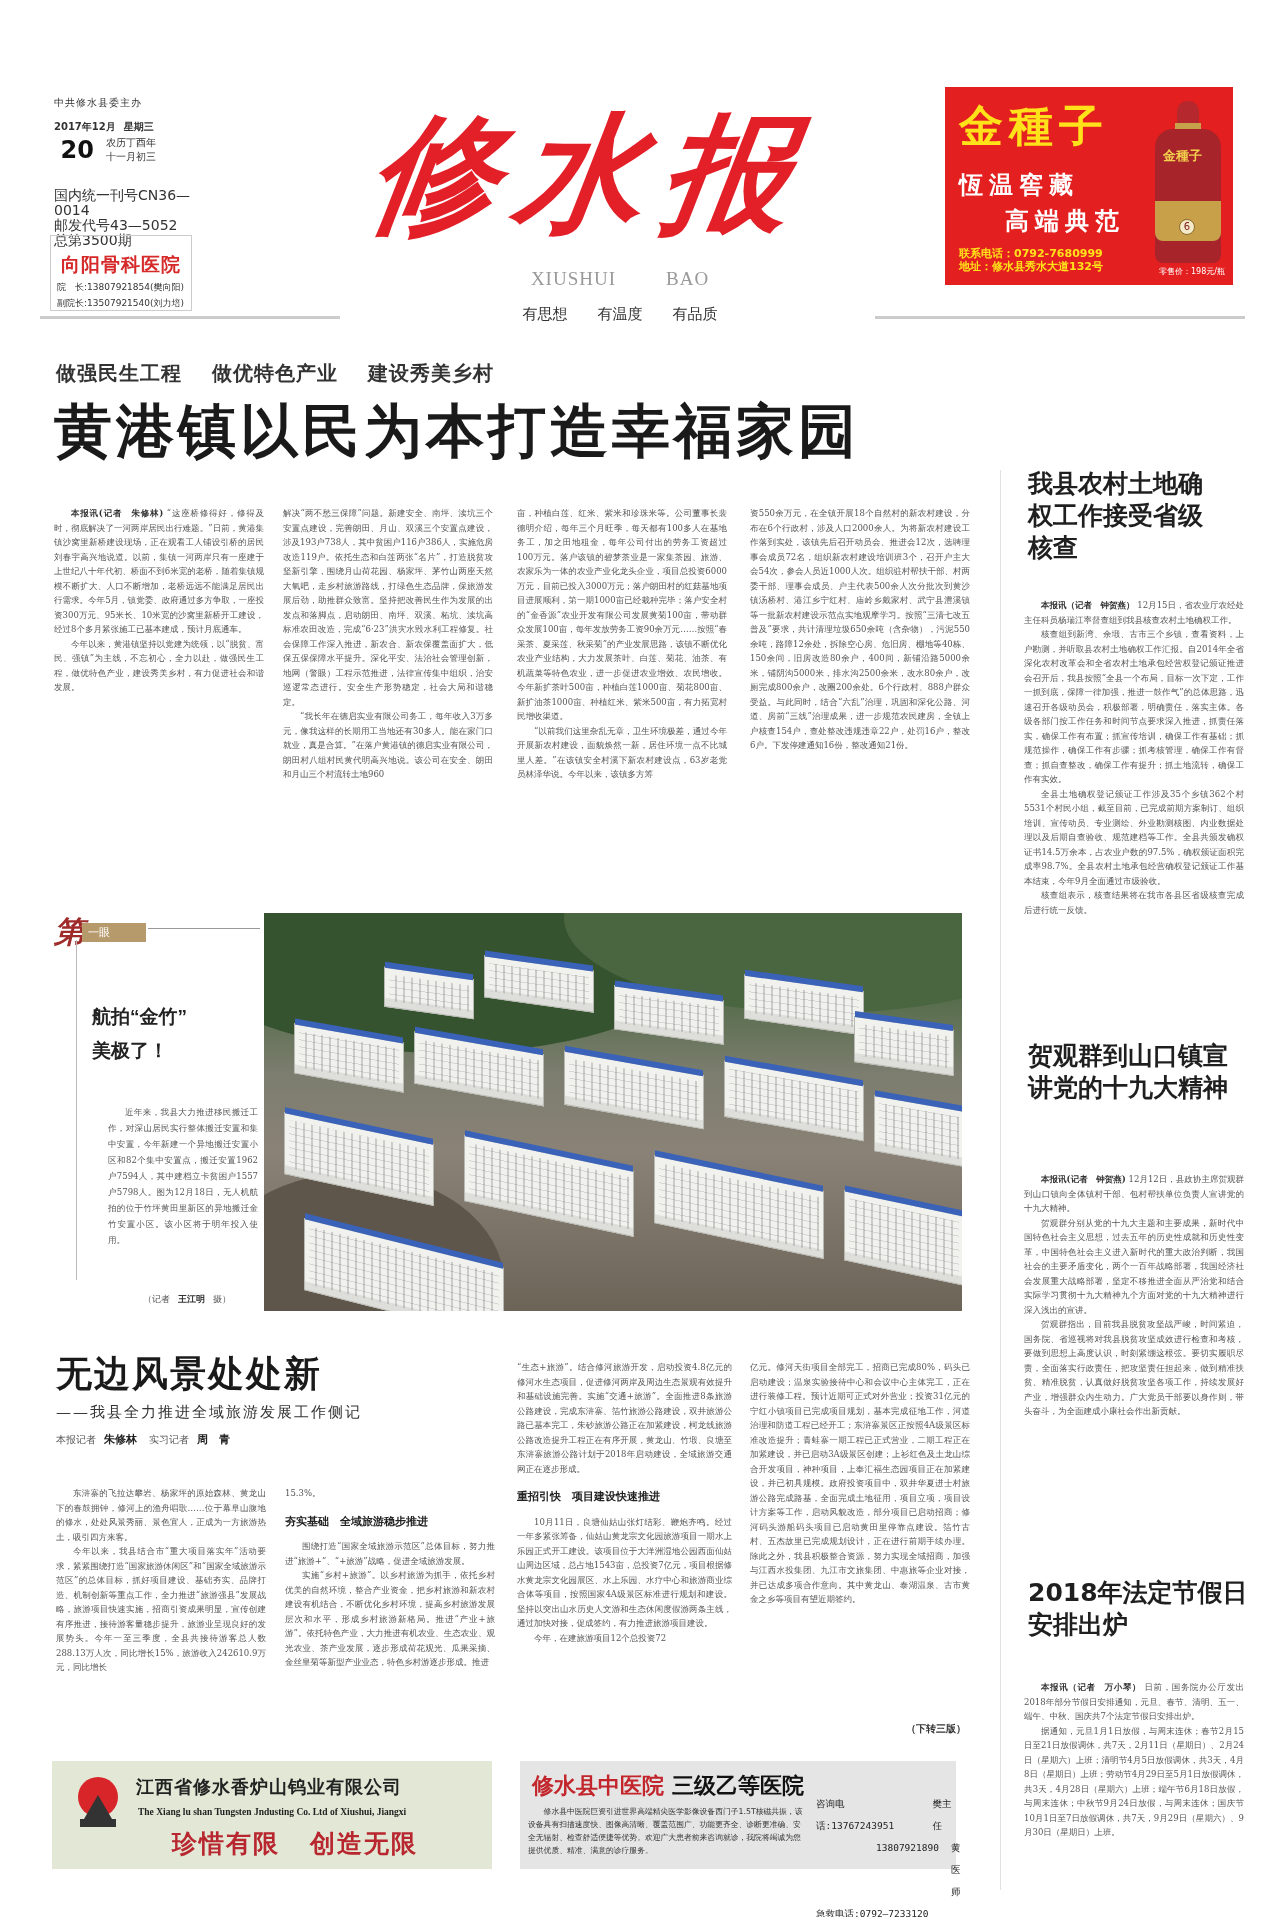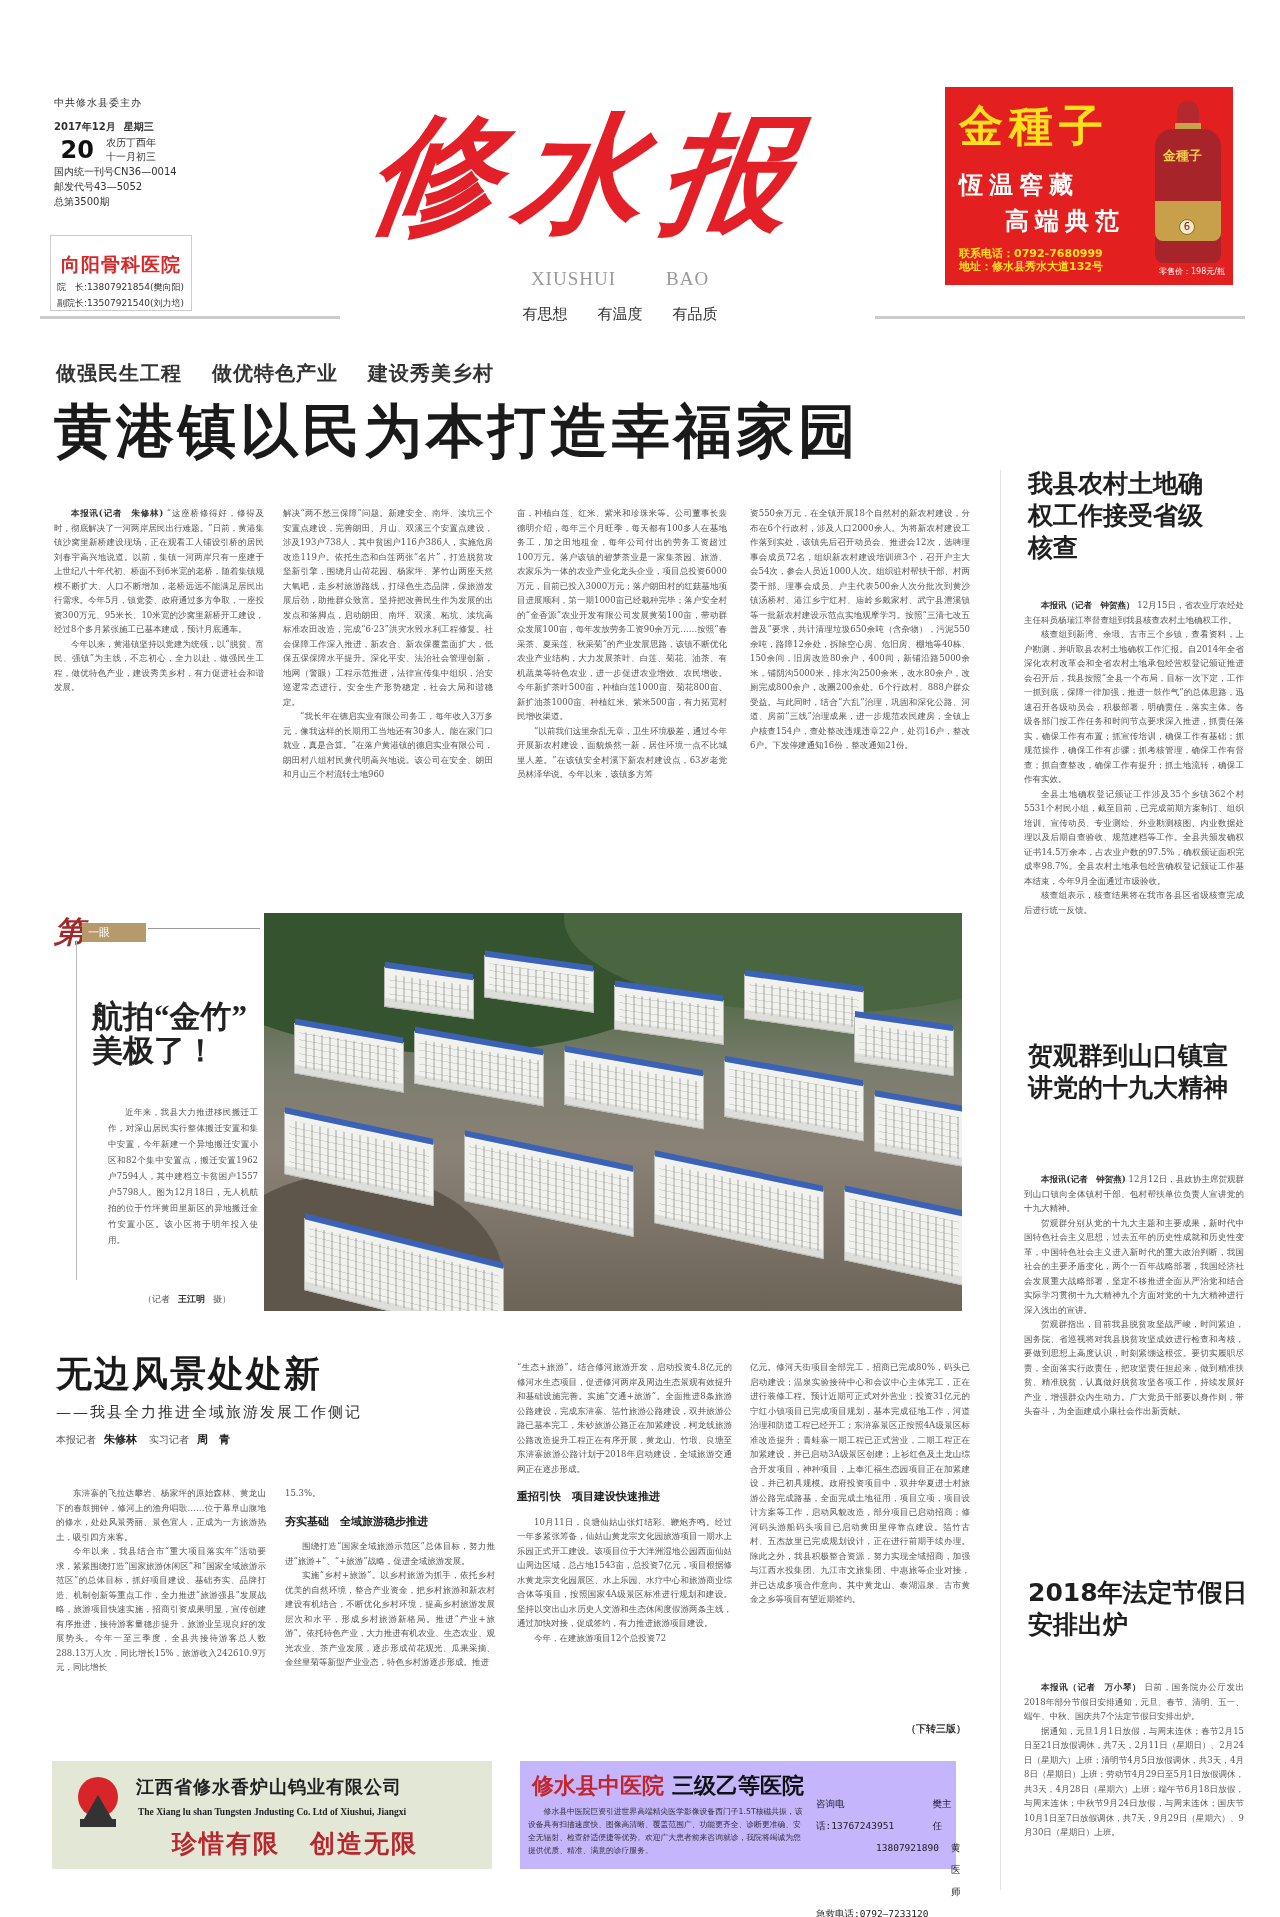--- a/index.html
+++ b/index.html
@@ -8,21 +8,21 @@
 
   .abs { position: absolute; }
 
   
   .meta-block { left: 54px; top: 96px; width: 150px; font-family: "DejaVu Sans", sans-serif; color: #333; }
   .meta-sponsor { font-size: 10px; letter-spacing: 1px; }
   .meta-date-row { margin-top: 10px; font-size: 10px; font-weight: bold; display: flex; gap: 8px; }
   .meta-day-row { display: flex; align-items: center; gap: 12px; margin-top: 2px; }
   .meta-day { font-size: 24px; font-weight: bold; width: 40px; text-align: right; color: #111; }
   .meta-lunar { font-size: 10px; line-height: 14px; font-family: "DejaVu Serif", serif; }
-  .meta-issue { margin-top: 0; font-size: 10px; line-height: 15px; }
+  .meta-issue { margin-top: 24px; font-size: 14px; line-height: 15px; }
 
   .ad-hospital { left: 50px; top: 235px; width: 142px; height: 76px; border: 1px solid #ccc; padding: 16px 6px; font-family: "DejaVu Sans", sans-serif; }
   .ad-hospital .name { color: #d62a2a; font-size: 19px; font-weight: bold; letter-spacing: 1px; text-align: center; }
   .ad-hospital .line { font-size: 9px; color: #333; margin-top: 3px; white-space: nowrap; }
 
   .logo { left: 360px; top: 90px; width: 460px; height: 170px; display: flex; align-items: center; justify-content: center; }
   .logo-text { font-family: "DejaVu Serif", serif; font-size: 128px; font-weight: bold; font-style: italic; color: #e32028; letter-spacing: 18px; transform: skewX(-8deg); }
   .logo-pinyin { left: 490px; top: 268px; width: 260px; display: flex; justify-content: center; gap: 50px; font-family: "Liberation Serif", serif; font-size: 19px; color: #999; letter-spacing: 1px; }
   .slogans { left: 380px; top: 305px; width: 480px; display: flex; justify-content: center; gap: 30px; font-family: "DejaVu Sans", sans-serif; font-size: 15px; color: #333; }
   .rule-left { left: 40px; top: 316px; width: 300px; height: 3px; background: #ccc; }
@@ -64,21 +64,21 @@
   .side2-body { left: 1024px; top: 1172px; width: 220px; }
   .side3-title { left: 1028px; top: 1577px; width: 220px; }
   .side3-body { left: 1024px; top: 1680px; width: 220px; }
 
   
   .firstlook-tag { left: 54px; top: 912px; display: flex; align-items: center; }
   .firstlook-tag .di { font-size: 30px; color: #9e2a2a; font-weight: bold; font-family: "DejaVu Serif", serif; font-style: italic; }
   .firstlook-tag .bar { background: #b79a6c; color: #fff; font-size: 11px; padding: 2px 10px 2px 6px; margin-left: -2px; font-family: "DejaVu Sans", sans-serif; width: 64px; }
   .firstlook-line { left: 148px; top: 928px; width: 112px; height: 1px; background: #999; }
   .firstlook-vline { left: 76px; top: 940px; width: 1px; height: 340px; background: #bbb; }
-  .photo-title { left: 92px; top: 1000px; font-family: Liberation Serif, serif; font-weight: bold; font-size: 31px; line-height: 34px; color: #222; }
+  .photo-title { left: 92px; top: 1000px; font-family: Liberation Sans, sans-serif; font-weight: bold; font-size: 19px; line-height: 34px; color: #222; }
   .photo-caption { left: 108px; top: 1104px; width: 150px; font-size: 8.5px; line-height: 16px; color: #555; text-align: justify; font-family: "DejaVu Serif", serif; }
   .photo-caption p { text-indent: 2em; }
   .photo-credit { left: 143px; top: 1293px; font-size: 9px; color: #555; font-family: "DejaVu Serif", serif; }
   .photo-credit b { font-family: "DejaVu Sans", sans-serif; margin: 0 8px; color: #333; }
 
   .photo { left: 264px; top: 913px; width: 698px; height: 398px; overflow: hidden; background: linear-gradient(180deg, #3f5a3a 0%, #4f6a45 18%, #7b7d6e 40%, #8a8276 60%, #6d6458 100%); }
   .photo .hill { position: absolute; border-radius: 50%; }
   .photo .bldg { position: absolute; background: #f1f1ee; border: 1px solid #b9b9b3; box-shadow: inset 0 -8px 0 rgba(0,0,0,0.08); }
   .photo .bldg::before { content: ""; position: absolute; left: 0; top: -6px; right: 0; height: 6px; background: #3a62b8; }
   .photo .bldg::after { content: ""; position: absolute; left: 4px; right: 4px; top: 6px; bottom: 6px; background: repeating-linear-gradient(90deg, transparent 0 6px, rgba(90,90,90,0.25) 6px 8px), repeating-linear-gradient(0deg, transparent 0 6px, rgba(90,90,90,0.18) 6px 7px); }
@@ -103,21 +103,21 @@
   .ad-tungsten { left: 52px; top: 1761px; width: 440px; height: 108px; background: #e3e8d6; }
   .ad-tungsten .emblem { position: absolute; left: 26px; top: 16px; width: 40px; height: 52px; }
   .ad-tungsten .emblem .circ { position: absolute; left: 0; top: 0; width: 40px; height: 40px; border-radius: 50%; background: #d8252a; }
   .ad-tungsten .emblem .tri { position: absolute; left: 6px; top: 18px; width: 0; height: 0; border-left: 14px solid transparent; border-right: 14px solid transparent; border-bottom: 24px solid #333; }
   .ad-tungsten .emblem .base { position: absolute; left: 2px; top: 42px; width: 36px; height: 8px; background: #333; }
   .ad-tungsten .cn { position: absolute; left: 84px; top: 14px; font-family: "DejaVu Serif", serif; font-weight: bold; font-size: 18px; color: #222; letter-spacing: 1px; }
   .ad-tungsten .en { position: absolute; left: 86px; top: 46px; font-family: "Liberation Serif", serif; font-size: 9.5px; font-weight: bold; color: #222; }
   .ad-tungsten .motto { position: absolute; left: 120px; top: 66px; font-family: "DejaVu Sans", sans-serif; font-weight: bold; font-size: 25px; color: #b8262f; letter-spacing: 2px; }
   .ad-tungsten .motto span { margin-right: 30px; }
 
-  .ad-tcm { left: 520px; top: 1761px; width: 436px; height: 108px; background: #c4b5fd; }
+  .ad-tcm { left: 520px; top: 1761px; width: 436px; height: 108px; background: #e5e5e5; }
   .ad-tcm .name { position: absolute; left: 12px; top: 10px; font-family: "DejaVu Sans", sans-serif; font-weight: bold; font-size: 22px; color: #c2262c; }
   .ad-tcm .grade { position: absolute; left: 152px; top: 10px; font-family: "DejaVu Sans", sans-serif; font-weight: bold; font-size: 22px; color: #111; }
   .ad-tcm .desc { position: absolute; left: 8px; top: 44px; width: 278px; font-size: 7.8px; line-height: 13px; color: #333; font-family: "DejaVu Sans", sans-serif; text-indent: 2em; }
   .ad-tcm .contacts { position: absolute; left: 296px; top: 32px; font-family: "DejaVu Sans Mono", monospace; font-size: 9.5px; line-height: 22px; color: #222; }
   .ad-tcm .contacts .row { display: flex; gap: 12px; }
   .ad-tcm .contacts .who { font-family: "DejaVu Sans", sans-serif; }
 </style>
 </head>
 <body>
 

